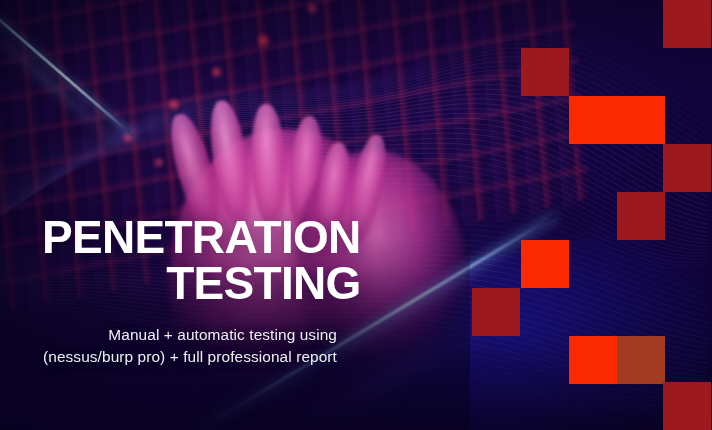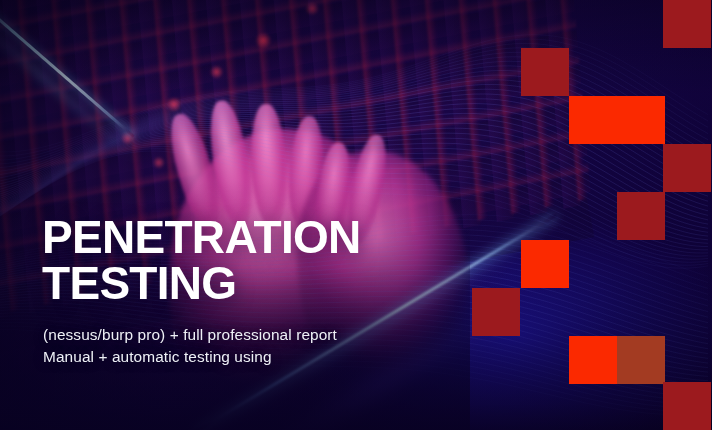--- a/index.html
+++ b/index.html
@@ -4,20 +4,21 @@
 <style>
   * { margin:0; padding:0; box-sizing:border-box; }
   html,body { background:#000; }
   body { font-family:"Liberation Sans", sans-serif; }
 
   #banner {
     position:relative;
     width:712px; height:430px;
     overflow:hidden;
     background:#0b0230;
+    text-align:right;
   }
 
   
   .layer { position:absolute; inset:0; }
 
   .bg-base {
     background:
       radial-gradient(ellipse 58% 52% at 30% 60%, #3b0f52 0%, rgba(40,8,70,0.55) 42%, rgba(16,3,58,0) 72%),
       radial-gradient(ellipse 42% 38% at 72% 78%, #1d1396 0%, rgba(25,14,120,0.5) 48%, rgba(12,2,60,0) 78%),
       radial-gradient(ellipse 50% 45% at 12% 22%, #26105c 0%, rgba(20,6,60,0.4) 55%, rgba(10,2,48,0) 80%),
@@ -316,17 +317,17 @@
       <div class="sq bright" style="left: 521px; top: 240px; width: 48px; height: 48px;"></div>
       <div class="sq dark" style="left: 472px; top: 288px; width: 48px; height: 48px;"></div>
       <div class="sq bright" style="left: 569px; top: 336px; width: 48px; height: 48px;"></div>
       <div class="sq mid" style="left: 617px; top: 336px; width: 48px; height: 48px;"></div>
       <div class="sq dark" style="left: 663px; top: 382px; width: 48px; height: 48px;"></div>
     </div>
 
   <div class="title">PENETRATION
 TESTING</div>
   <div class="subtitle">
+    <div>Manual + automatic testing using</div>
     <div>(nessus/burp pro) + full professional report</div>
-    <div>Manual + automatic testing using</div>
   </div>
 
 </div>
 
 </body></html>

